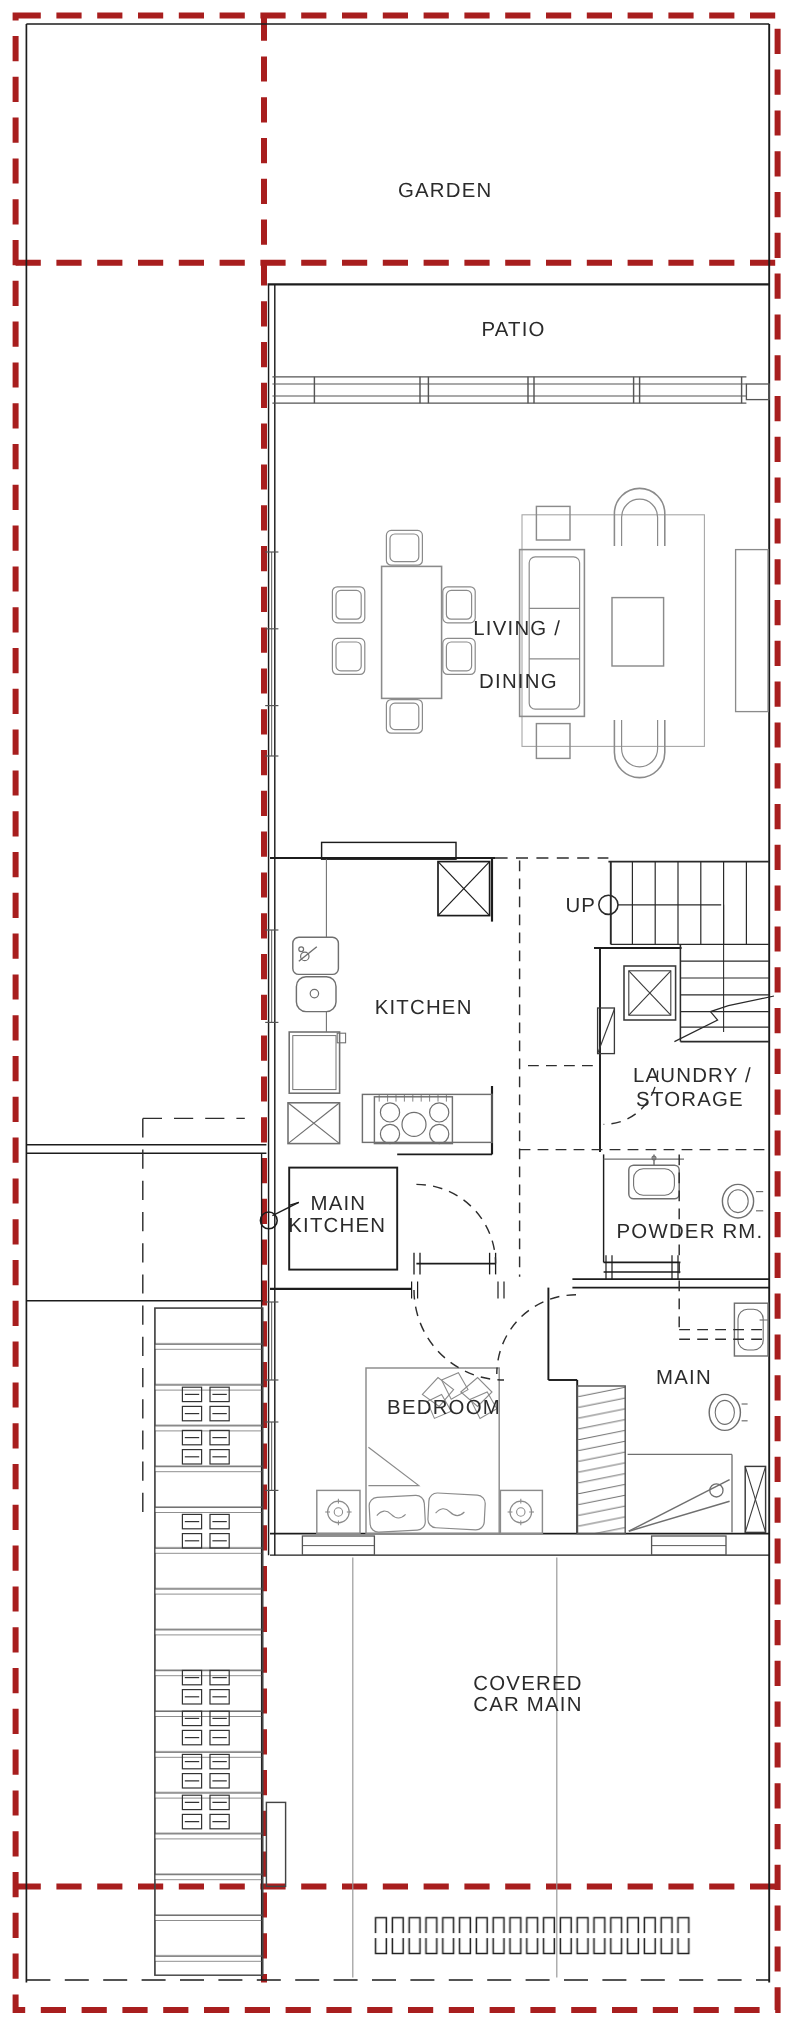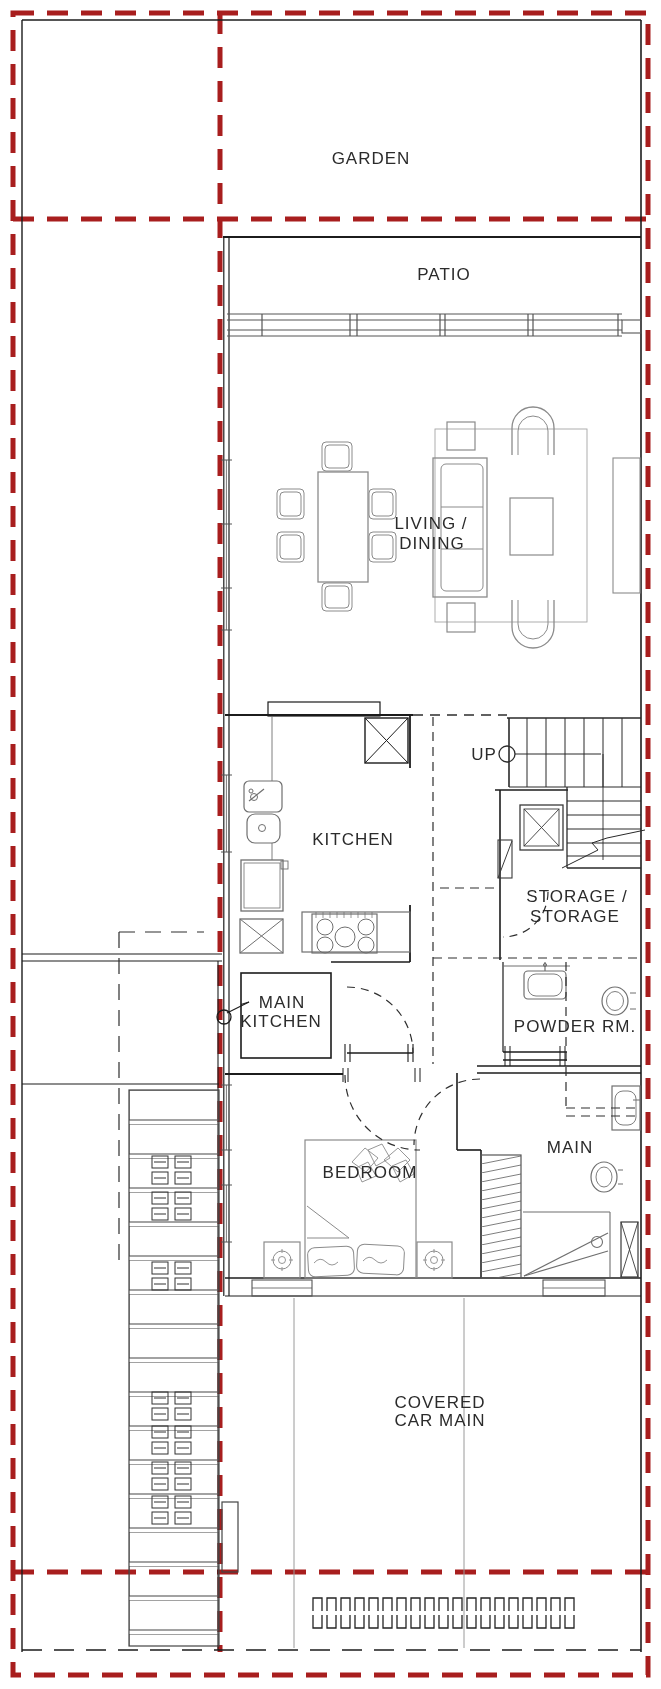--- a/index.html
+++ b/index.html
@@ -381,26 +381,26 @@
   </g>
 
   <g stroke="#9a9a9a" fill="none">
     <line x1="294" y1="1298" x2="294" y2="1648" stroke-width="1"></line>
     <line x1="464" y1="1298" x2="464" y2="1648" stroke-width="1"></line>
   </g>
   <rect x="311" y="1596" width="266" height="34" fill="url(#fencePat)" stroke="none"></rect>
 </svg>
 
   <div class="lbl" style="left:371px;top:159px">GARDEN</div>
-  <div class="lbl" style="left:444px;top:275px">PATIO</div>
+  <div class="lbl" style="left:428px;top:275px">PATIO</div>
   <div class="lbl" style="left:431px;top:524px">LIVING /</div>
-  <div class="lbl" style="left:432px;top:544px">DINING</div>
+  <div class="lbl" style="left:432px;top:568px">DINING</div>
   <div class="lbl" style="left:353px;top:840px">KITCHEN</div>
   <div class="lbl" style="left:484px;top:755px">UP</div>
-  <div class="lbl" style="left:577px;top:897px">STORAGE /</div>
+  <div class="lbl" style="left:577px;top:897px">LAUNDRY /</div>
   <div class="lbl" style="left:575px;top:917px">STORAGE</div>
   <div class="lbl" style="left:282px;top:1003px">MAIN</div>
   <div class="lbl" style="left:281px;top:1022px">KITCHEN</div>
   <div class="lbl" style="left:575px;top:1027px">POWDER RM.</div>
   <div class="lbl" style="left:370px;top:1173px">BEDROOM</div>
   <div class="lbl" style="left:570px;top:1148px">MAIN</div>
   <div class="lbl" style="left:440px;top:1403px">COVERED</div>
   <div class="lbl" style="left:440px;top:1421px">CAR MAIN</div>
 </div>
 

